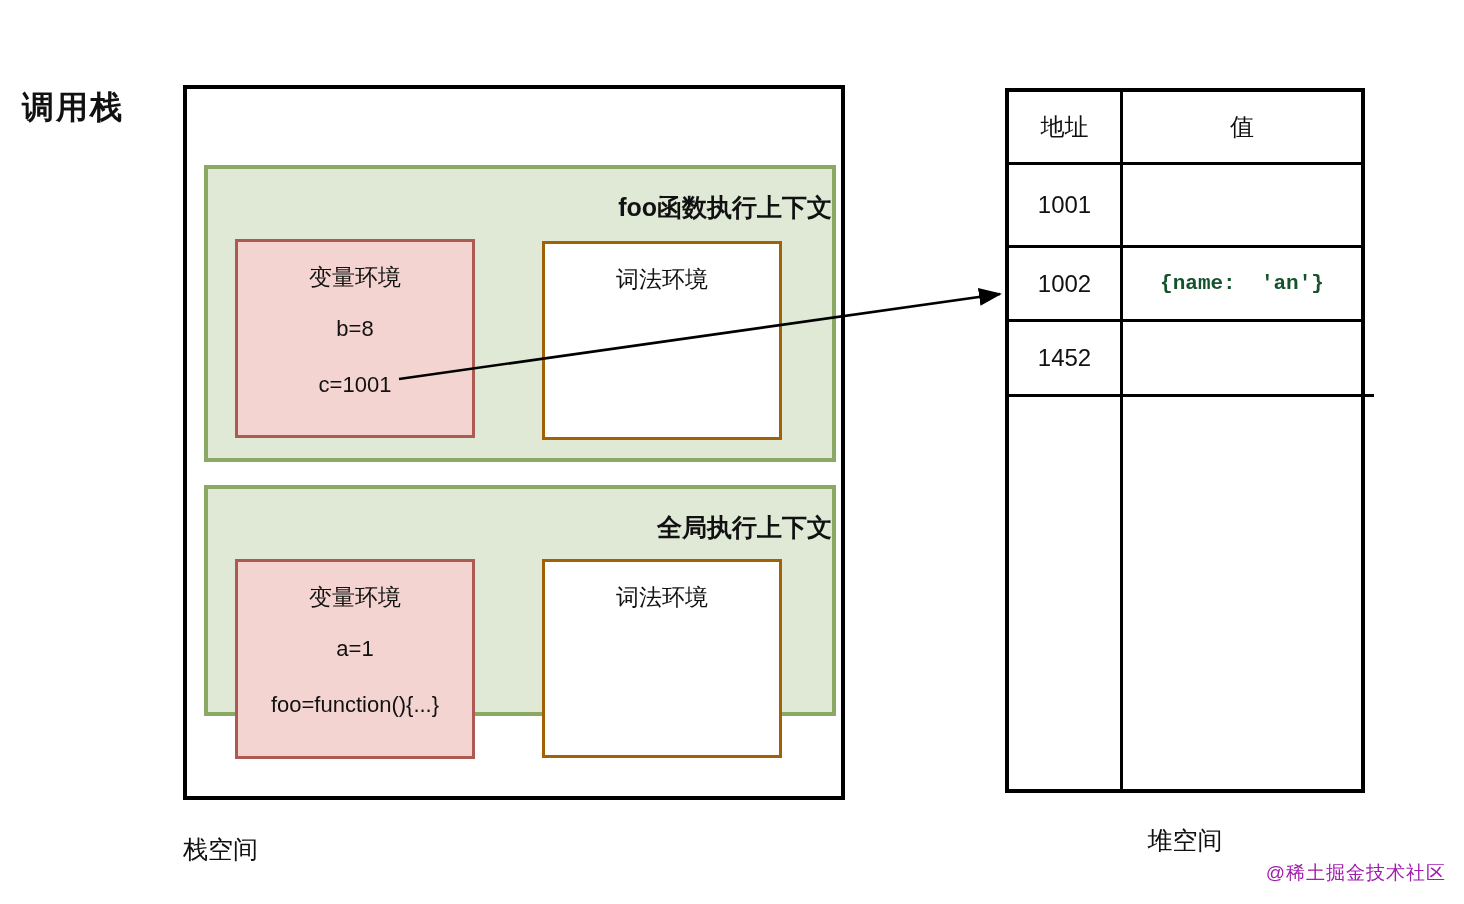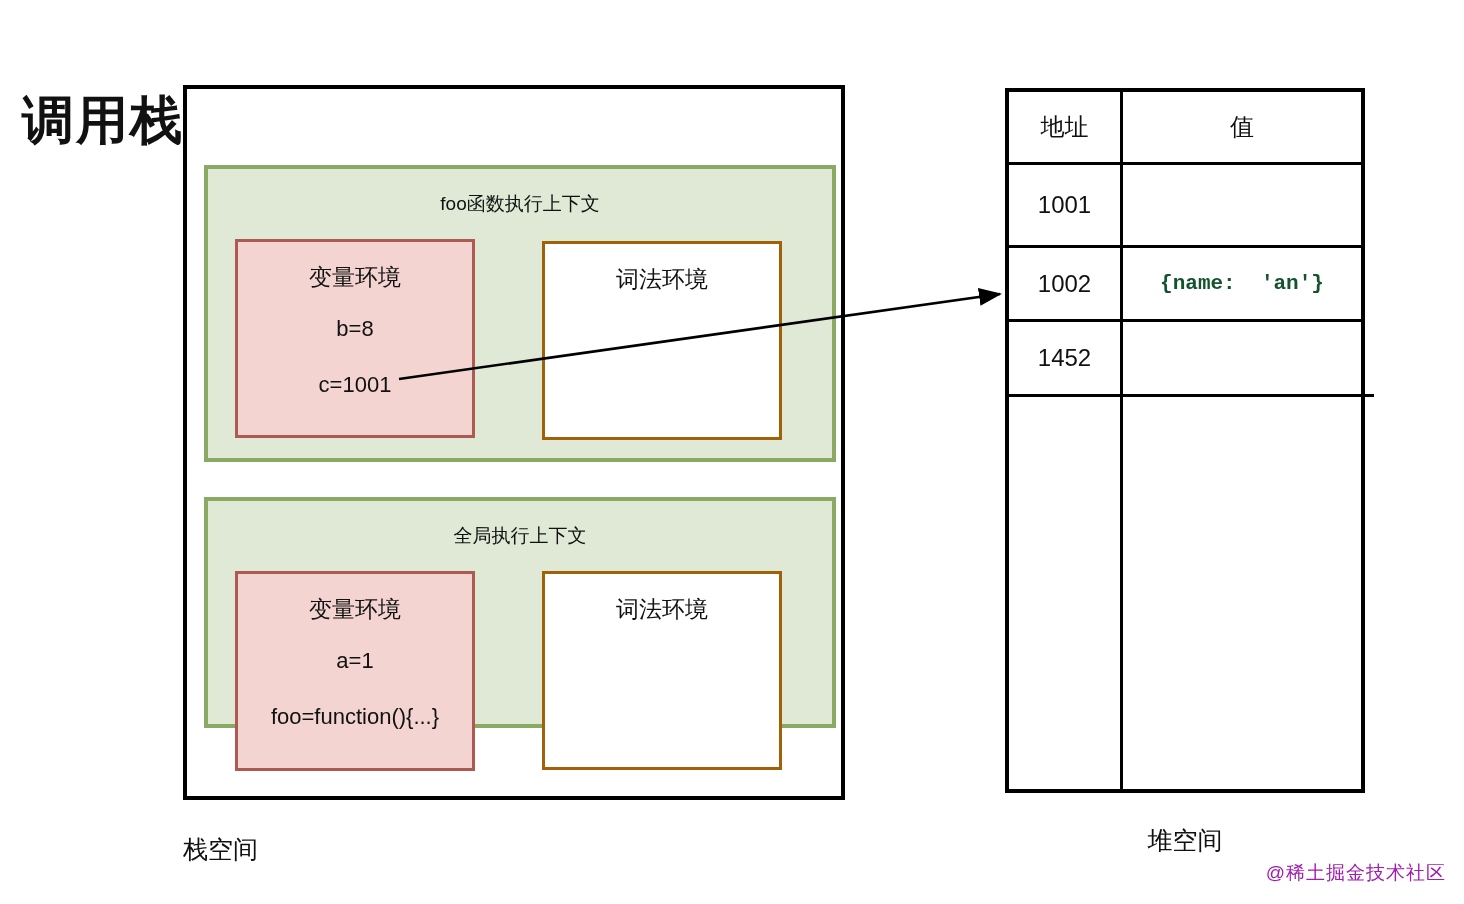--- a/index.html
+++ b/index.html
@@ -11,35 +11,35 @@
     position:relative;
     width:1464px;height:904px;
     background:#fff;
     overflow:hidden;
   }
   *{box-sizing:border-box;}
 
   
   .page-title{
     position:absolute;left:22px;top:86px;
-    font-size:52px;font-weight:600;letter-spacing:2px;text-align:center;
+    font-size:32px;font-weight:600;letter-spacing:2px;text-align:center;
   }
   .stack-box{
     position:absolute;left:183px;top:85px;width:662px;height:715px;
     border:4px solid #000;background:#fff;
   }
   .context-box{
     position:absolute;left:17px;width:632px;
     background:#dfe9d6;border:4px solid #8aa963;
   }
   .context-foo{top:76px;height:297px;}
-  .context-global{top:408px;height:231px;}
+  .context-global{top:396px;height:231px;}
   .context-title{
     position:absolute;left:0;top:22px;width:100%;
-    text-align:center;font-size:19px;
+    text-align:right;font-size:25px;font-weight:bold;
   }
   .env-box{
     position:absolute;width:240px;height:199px;
   }
   .env-variable{
     left:27px;top:70px;
     background:#f3d4d0;border:3px solid #ad5a52;
   }
   .env-lexical{
     left:334px;top:72px;

